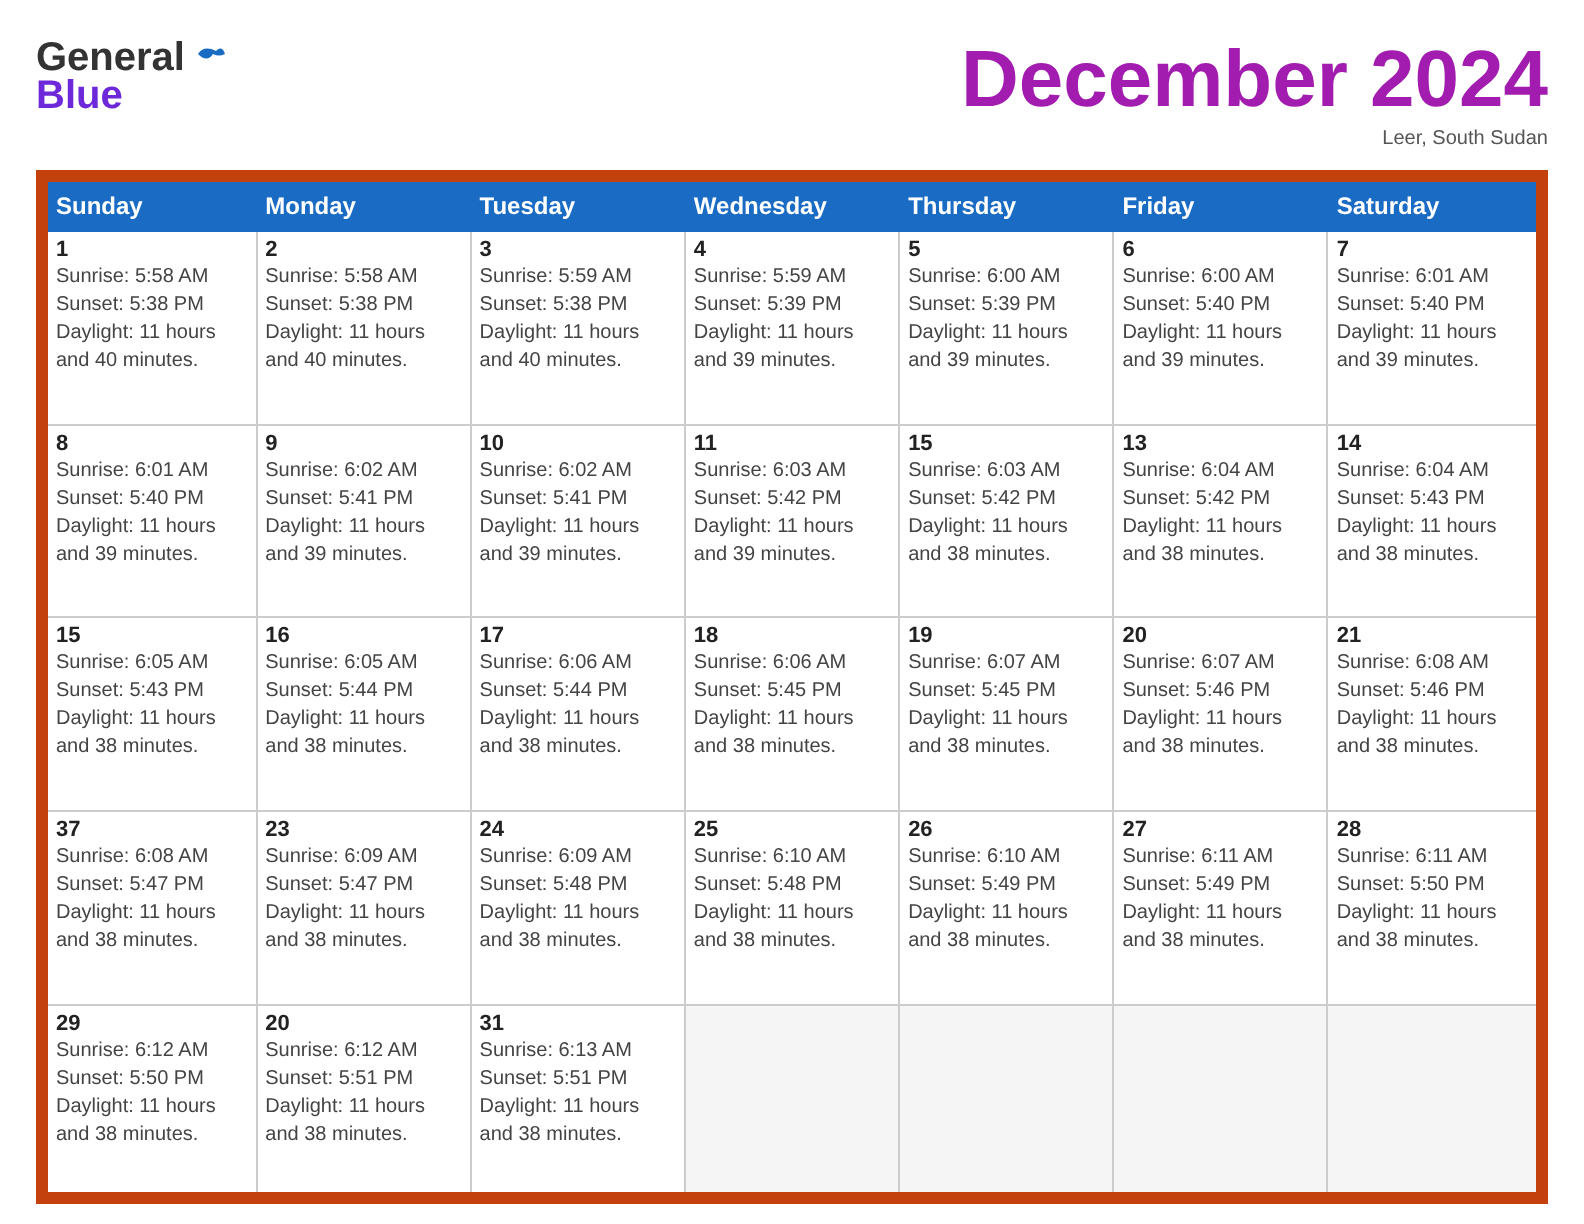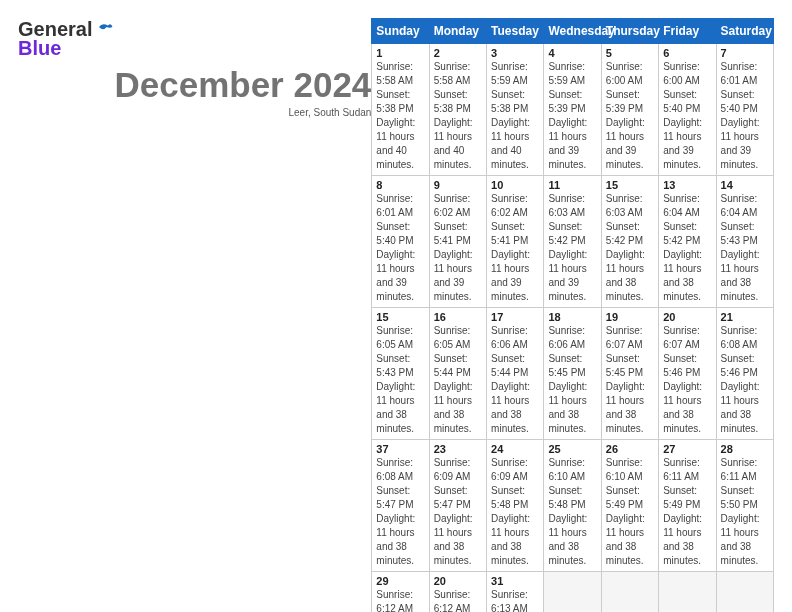--- a/index.html
+++ b/index.html
@@ -8,21 +8,21 @@
       background: #fff;
       width: 792px;
       height: 612px;
       overflow: hidden;
     }
     .page {
       width: 792px;
       height: 612px;
       padding: 18px 18px 10px 18px;
       display: flex;
-      flex-direction: row;
+      flex-direction: column;
     }
     .header {
       display: flex;
       justify-content: space-between;
       align-items: flex-start;
       margin-bottom: 10px;
     }
     .logo {
       display: flex;
       flex-direction: column;
@@ -35,34 +35,33 @@
     }
     .logo-icon {
       width: 18px;
       height: 18px;
       margin-left: 2px;
     }
     .header-right {
       text-align: right;
     }
     .month-title {
-      font-size: 35px;
+      font-size: 40px;
       font-weight: bold;
-      color: #737373;
+      color: #a21caf;
       line-height: 1.1;
-      margin-top: 48px;
     }
     .location {
       font-size: 10px;
       color: #555;
       margin-top: 2px;
     }
     .calendar {
       flex: 1;
-      border: 1px solid #c2410c;
+      border: 6px solid #c2410c;
       border-collapse: collapse;
       width: 100%;
       table-layout: fixed;
     }
     .calendar th {
       background: #1a6bc4;
       color: #fff;
       font-size: 12px;
       font-weight: bold;
       padding: 5px 4px;

